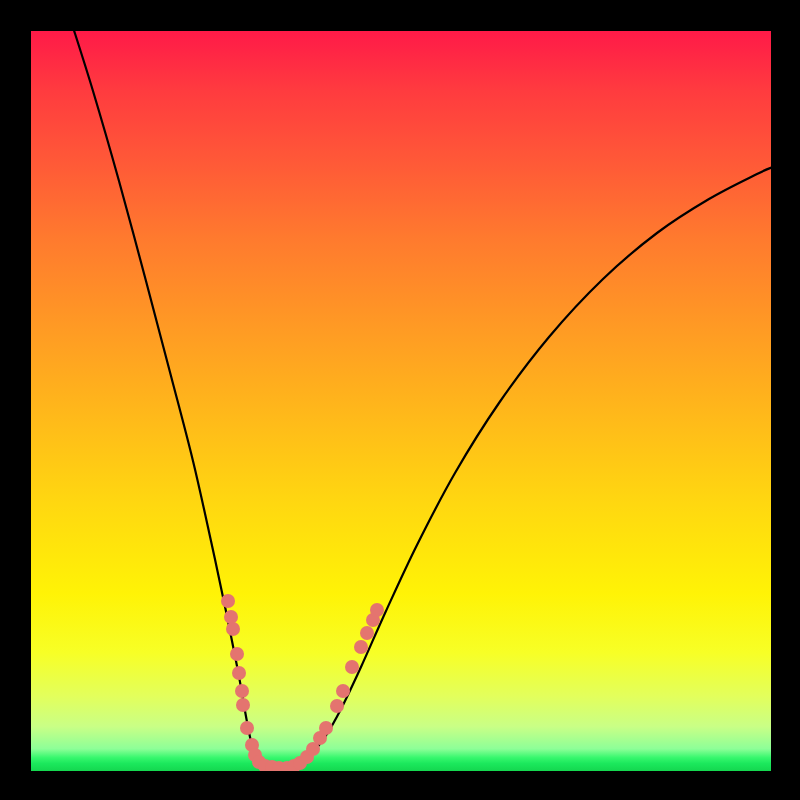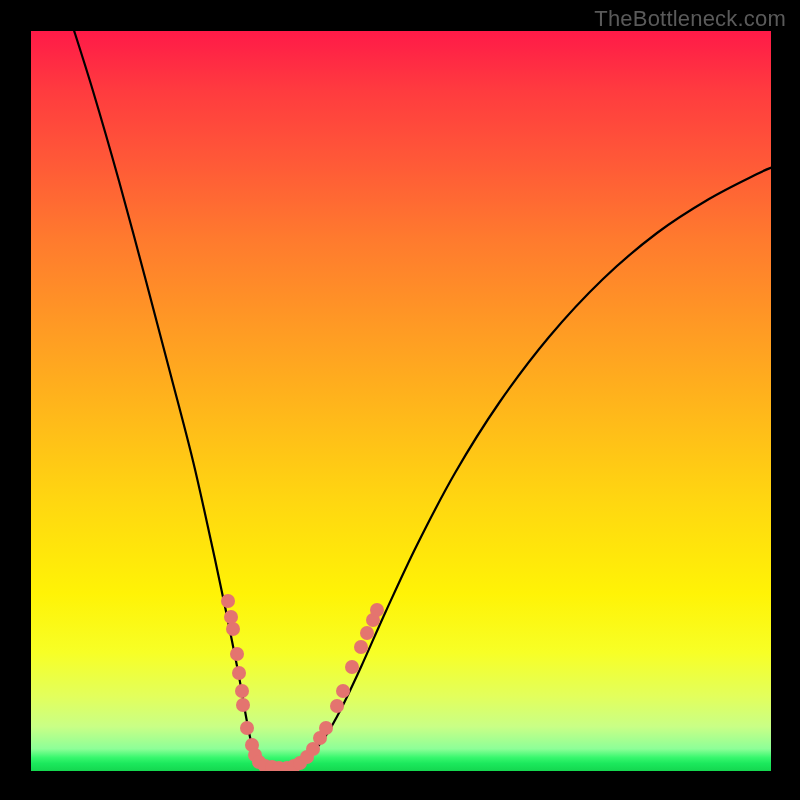--- a/index.html
+++ b/index.html
@@ -71,21 +71,20 @@
   .marker {
     fill: #e4746f;
     stroke: none;
   }
 </style>
 </head>
 <body>
 
 <div class="frame">
 
-  <div class="watermark">TheBottleneck.com</div>
 
   <div class="plot-area">
     <svg class="curves" viewBox="0 0 740 740" preserveAspectRatio="none">
       <path id="left-curve" class="curve-path" d="M 40 -10 C 43.67 1.67, 54.00 33.33, 62 60 C 70.00 86.67, 79.17 118.33, 88 150 C 96.83 181.67, 106.33 217.50, 115 250 C 123.67 282.50, 132.17 315.00, 140 345 C 147.83 375.00, 155.33 402.50, 162 430 C 168.67 457.50, 174.33 484.17, 180 510 C 185.67 535.83, 191.50 563.33, 196 585 C 200.50 606.67, 204.00 624.17, 207 640 C 210.00 655.83, 212.00 669.00, 214 680 C 216.00 691.00, 217.50 699.00, 219 706 C 220.50 713.00, 221.67 717.83, 223 722 C 224.33 726.17, 225.50 728.67, 227 731 C 228.50 733.33, 229.83 734.92, 232 736 C 234.17 737.08, 238.67 737.25, 240 737.5 "></path>
       <path id="right-curve" class="curve-path" d="M 256 737.5 C 257.67 737.08, 262.33 736.92, 266 735 C 269.67 733.08, 273.33 730.83, 278 726 C 282.67 721.17, 288.67 714.00, 294 706 C 299.33 698.00, 304.00 689.67, 310 678 C 316.00 666.33, 322.50 652.33, 330 636 C 337.50 619.67, 345.67 600.33, 355 580 C 364.33 559.67, 374.50 537.00, 386 514 C 397.50 491.00, 410.33 465.67, 424 442 C 437.67 418.33, 452.33 394.67, 468 372 C 483.67 349.33, 500.67 326.67, 518 306 C 535.33 285.33, 554.00 265.33, 572 248 C 590.00 230.67, 608.33 215.33, 626 202 C 643.67 188.67, 661.33 177.83, 678 168 C 694.67 158.17, 715.33 148.33, 726 143 C 736.67 137.67, 739.33 137.17, 742 136 "></path>
       <g id="markers-group">
           <circle cx="197" cy="570" r="7" class="marker"></circle>
           <circle cx="200" cy="586" r="7" class="marker"></circle>
           <circle cx="202" cy="598" r="7" class="marker"></circle>
           <circle cx="206" cy="623" r="7" class="marker"></circle>

